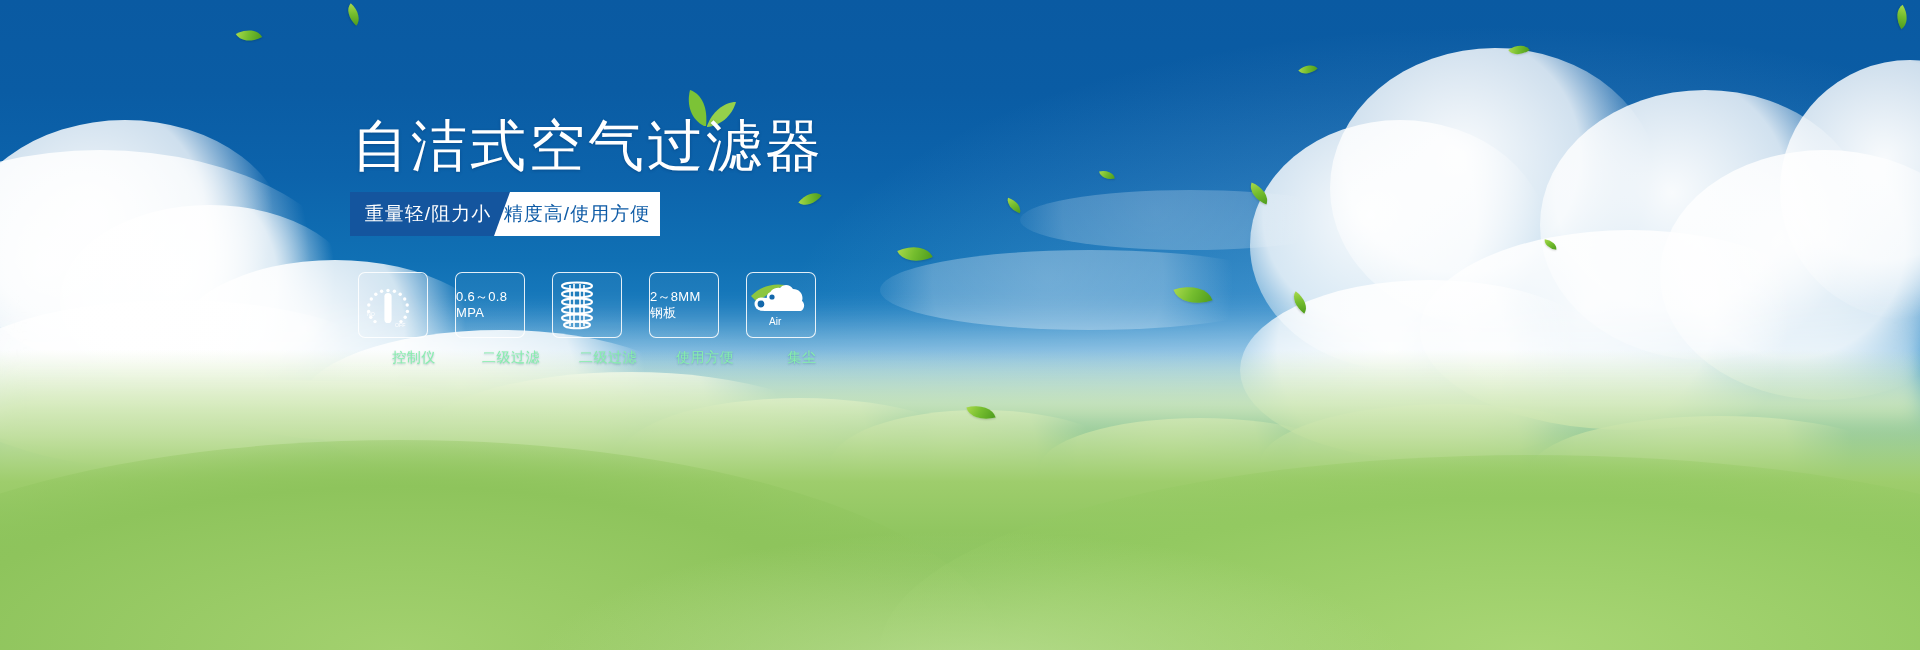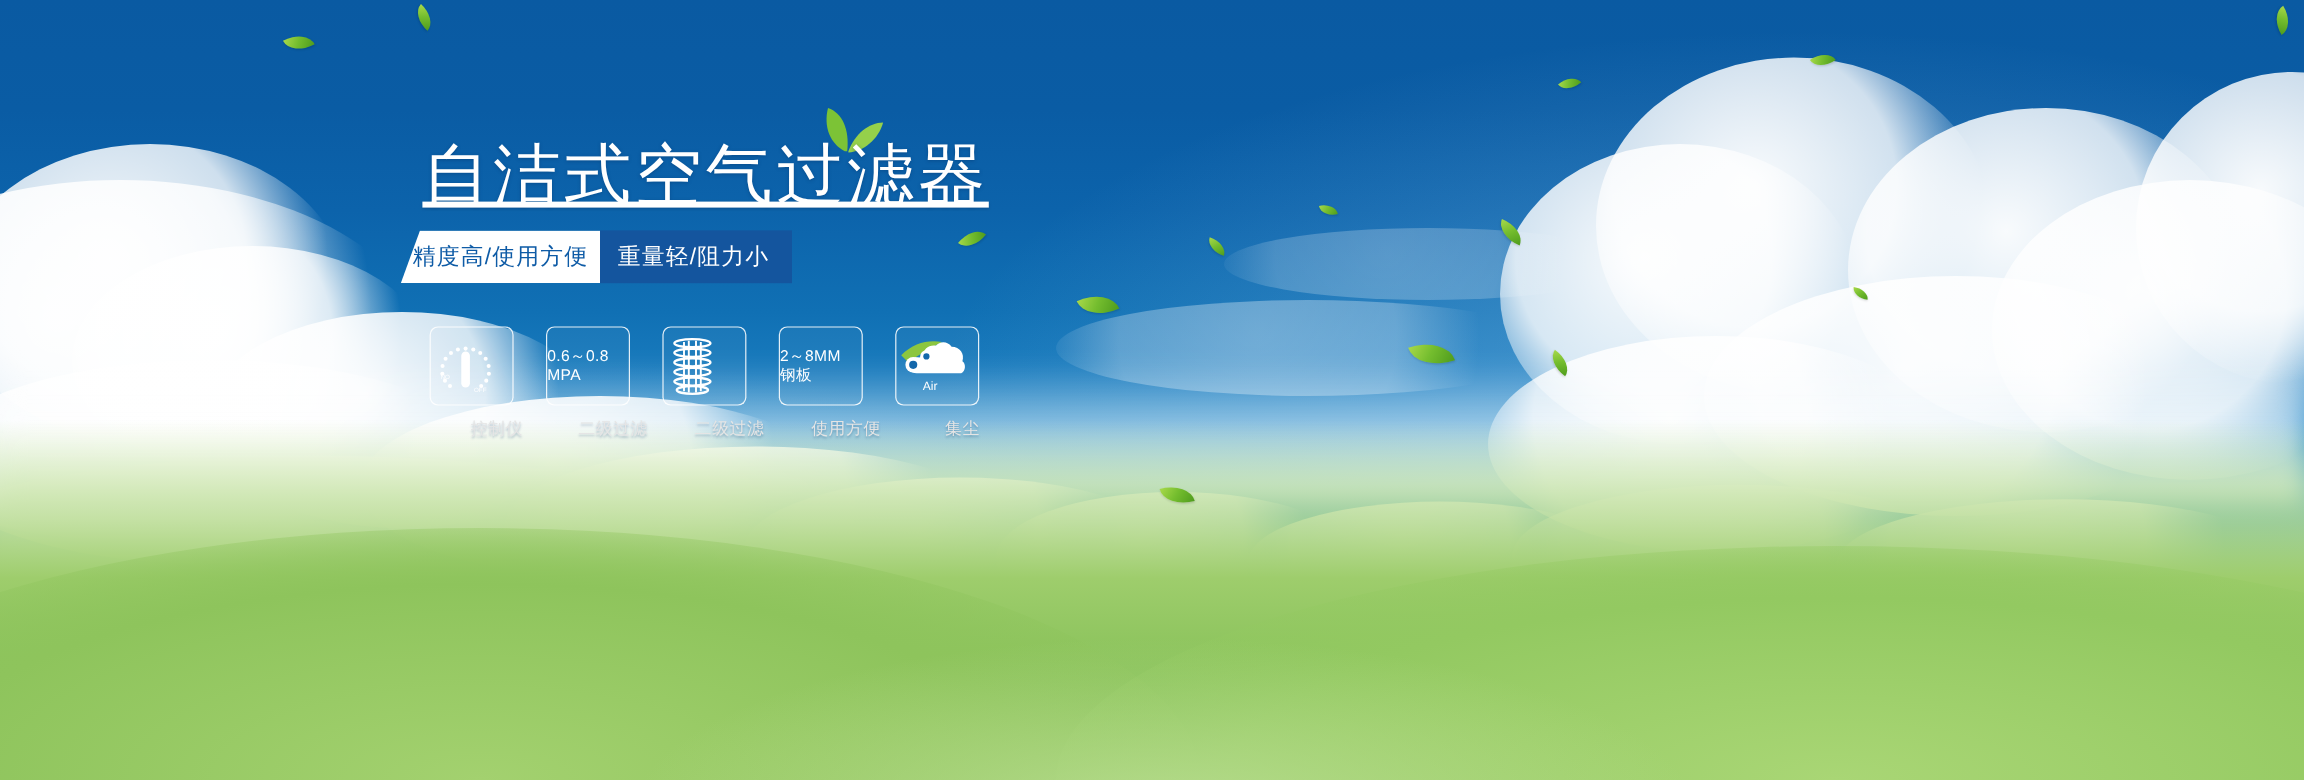--- a/index.html
+++ b/index.html
@@ -57,21 +57,20 @@
   }
 
   
   .content { position:absolute; left:0; top:0; width:1920px; height:650px; }
 
   .title {
     position:absolute; left:352px; top:118px;
     font-size:56px; line-height:1; letter-spacing:3px;
     color:#ffffff; font-weight:400; white-space:nowrap;
     text-shadow:0 1px 3px rgba(0,40,90,.35);
-    text-decoration:underline;
   }
 
   
   .title-leaves { position:absolute; left:676px; top:86px; width:60px; height:42px; }
 
   
   .tabs { position:absolute; left:350px; top:192px; display:flex; height:44px; }
   .tab {
     display:flex; align-items:center; justify-content:center;
     font-size:19px; letter-spacing:1px; white-space:nowrap;
@@ -91,21 +90,21 @@
   .features { position:absolute; left:358px; top:272px; display:flex; gap:27px; }
   .feature { width:70px; display:flex; flex-direction:column; align-items:center; }
   .feat-box {
     width:70px; height:66px; border:1px solid rgba(255,255,255,.88);
     border-radius:7px; display:flex; flex-direction:column;
     align-items:flex-start; justify-content:center; color:#fff;
     background:rgba(255,255,255,.04);
   }
   .feat-text { font-size:13px; line-height:16px; text-align:center; letter-spacing:.3px; }
   .feat-label {
-    margin-top:11px; font-size:14px; color:#e5e5e5; white-space:nowrap;
+    margin-top:11px; font-size:14px; color:#86efac; white-space:nowrap;
     letter-spacing:.5px; text-shadow:0 1px 2px rgba(0,50,100,.3);margin-left:42px;
   }
 
   svg { display:block; }
 </style>
 </head>
 <body>
 
 <div id="banner">
 
@@ -169,22 +168,22 @@
     <div class="title-leaves">
       <svg width="60" height="42" viewBox="0 0 60 42">
         <path d="M28 40 C16 34 10 20 14 4 C26 8 32 22 30 40 Z" fill="#7cc336"></path>
         <path d="M31 40 C36 26 48 16 60 16 C56 30 44 40 31 41 Z" fill="#95d04b"></path>
       </svg>
     </div>
 
     <div class="title">自洁式空气过滤器</div>
 
     <div class="tabs">
+      <div class="tab tab-primary">重量轻/阻力小</div>
       <div class="tab tab-secondary">精度高/使用方便</div>
-      <div class="tab tab-primary">重量轻/阻力小</div>
     </div>
 
     <div class="features">
 
       <div class="feature">
         <div class="feat-box">
           <svg width="58" height="52" viewBox="0 0 58 52">
             <g fill="#ffffff">
               <circle cx="29" cy="11.5" r="1.7"></circle>
                 <circle cx="22.6" cy="12.3" r="1.7"></circle>

